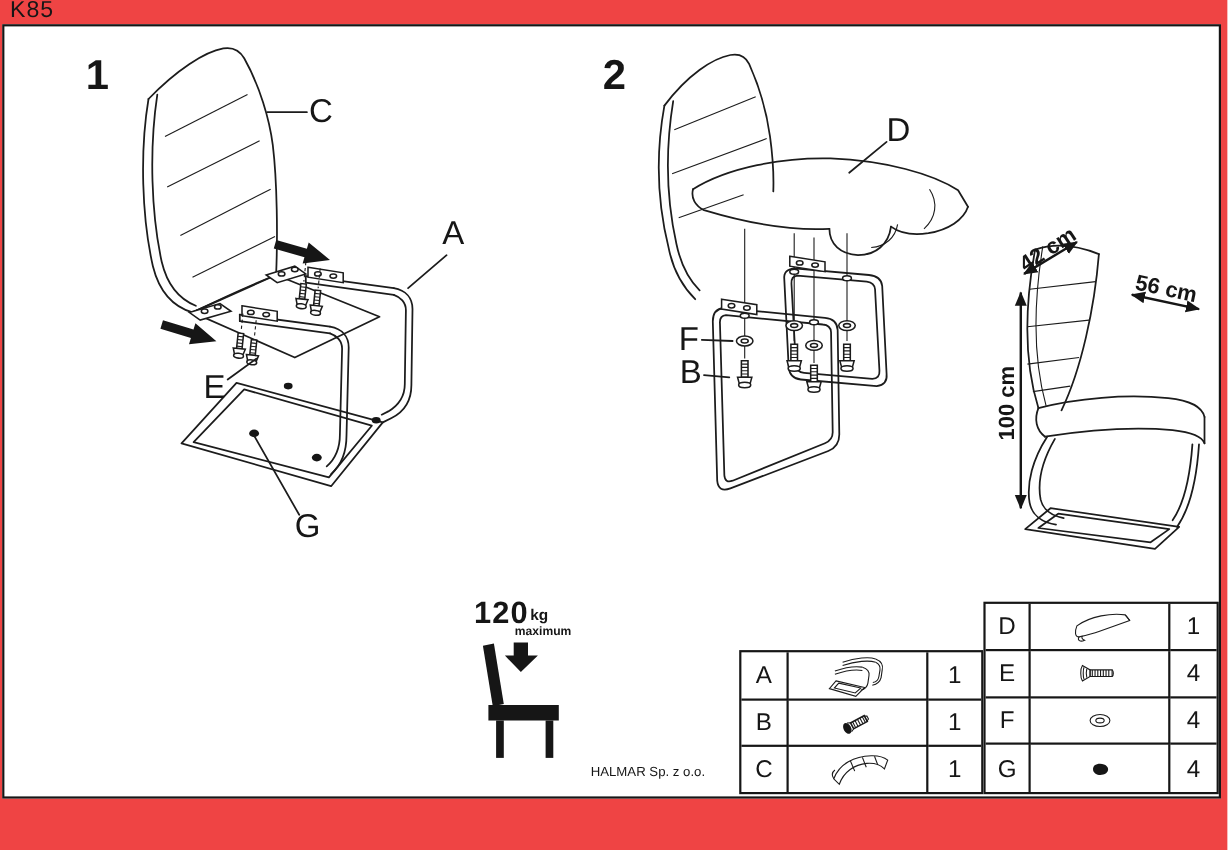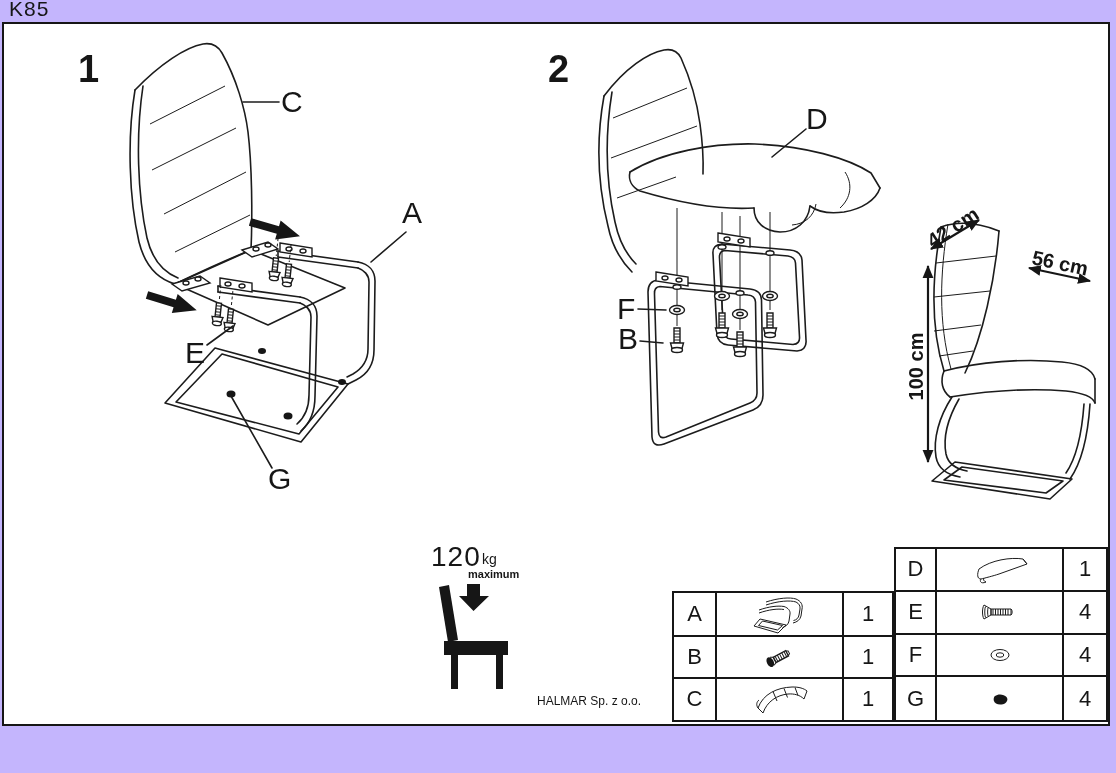--- a/index.html
+++ b/index.html
@@ -1,28 +1,28 @@
 <!DOCTYPE html>
 <html><head>
 <meta charset="utf-8">
 <style>
   html,body{margin:0;padding:0;background:#fff;}
-  .page{position:relative;width:1116px;height:773px;background:#c4b5fd;overflow:hidden;
+  .page{position:relative;width:1116px;height:773px;background:#ef4444;overflow:hidden;
         font-family:"Liberation Sans",sans-serif;color:#161616;}
   .main-border{position:absolute;left:2px;top:22px;width:1104px;height:700px;
                border:2px solid #161616;background:#fff;}
   svg.art{position:absolute;left:0;top:0;}
   .lbl{position:absolute;color:#161616;white-space:nowrap;}
   .k85{left:9px;top:-3px;font-size:21px;letter-spacing:1px;}
   .stepnum{font-size:38px;font-weight:bold;}
   .dlabel{font-size:30px;}
   .dim{font-size:20px;font-weight:bold;}
   .rot{transform-origin:center center;display:inline-block;text-align:center;}
-  .w120{left:431px;top:541px;font-size:28px;font-weight:normal;letter-spacing:1px;}
-  .wkg{left:482px;top:551px;font-size:14px;font-weight:normal;}
+  .w120{left:431px;top:541px;font-size:28px;font-weight:bold;letter-spacing:1px;}
+  .wkg{left:482px;top:551px;font-size:14px;font-weight:bold;}
   .wmax{left:468px;top:568px;font-size:11px;font-weight:bold;}
   .ptable{position:absolute;display:grid;border:2px solid #161616;background:#fff;}
   .tbl-left{left:672px;top:591px;width:218px;height:127px;
             grid-template-columns:43px 127px 1fr;grid-template-rows:repeat(3,1fr);}
   .tbl-right{left:894px;top:547px;width:210px;height:171px;
              grid-template-columns:41px 127px 1fr;grid-template-rows:repeat(4,1fr);}
   .cell{display:flex;align-items:center;justify-content:center;font-size:22px;
         border-right:2px solid #161616;border-bottom:2px solid #161616;}
   .cell.last-col{border-right:none;}
   .cell.last-row{border-bottom:none;}

